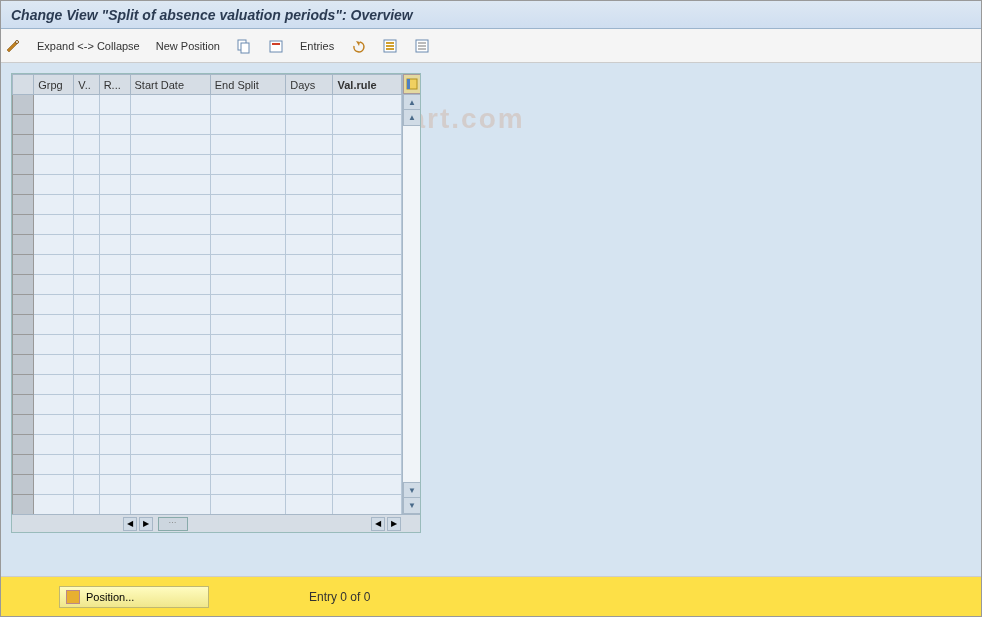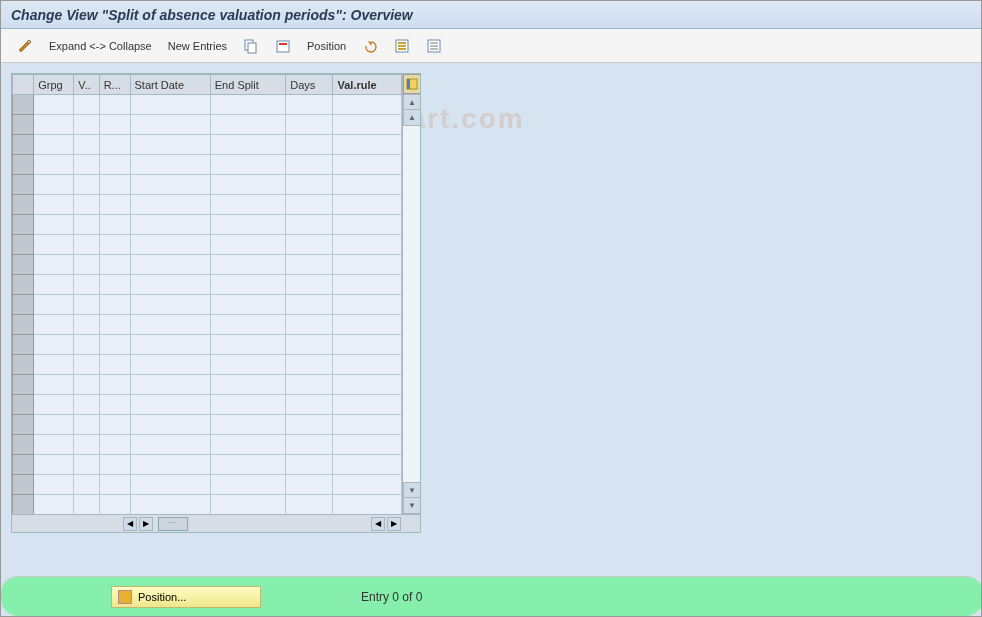--- a/index.html
+++ b/index.html
@@ -23,21 +23,21 @@
       line-height: 28px;
       padding-left: 10px;
       font-weight: bold;
       font-style: italic;
       font-size: 14px;
       color: #2b3b52;
       border-bottom: 1px solid #9bb4cc;
     }
     .toolbar {
       height: 34px;
-      padding: 6px 12px;
+      padding: 6px 0;
       display: flex;
       align-items: center;
       gap: 8px;
       background: #f5f5f5;
       border-bottom: 1px solid #ccc;
     }
     .toolbar-btn {
       display: inline-flex;
       align-items: center;
       gap: 4px;
@@ -173,28 +173,27 @@
       letter-spacing: 1px;
     }
     .hscroll-track {
       flex: 1;
     }
     .footer-area {
       position: absolute;
       left: 0;
       bottom: 0;
       width: 982px;
-      background: #86efac;
+      background: #fde047;
       height: 40px;
       border-top: 1px solid #ccc;
       display: flex;
       align-items: center;
-      padding-left: 110px;
+      padding-left: 58px;
       gap: 100px;
-      border-radius: 17px;
     }
     .position-btn {
       background: linear-gradient(to bottom, #fffcc0 0%, #f0e78c 100%);
       border: 1px solid #c0b870;
       height: 22px;
       width: 150px;
       display: flex;
       align-items: center;
       gap: 6px;
       padding: 0 6px;
@@ -236,40 +235,40 @@
       <svg viewBox="0 0 16 16">
           <path d="M2 12 L10 4 L12 6 L4 14 Z" fill="#c08020" stroke="#805010" stroke-width="0.5"></path>
           <circle cx="12" cy="4" r="1.5" fill="#fff" stroke="#805010"></circle>
         </svg>
     </span>
   </button>
   <button class="toolbar-btn">
     <span>Expand &lt;-&gt; Collapse</span>
   </button>
   <button class="toolbar-btn">
-    <span>New Entries</span>
+    <span>New Position</span>
   </button>
   <button class="toolbar-btn">
     <span class="icon-sm">
       <svg viewBox="0 0 16 16">
           <rect x="2" y="2" width="8" height="10" fill="#fff" stroke="#6a8ab0"></rect>
           <rect x="5" y="5" width="8" height="10" fill="#fff" stroke="#6a8ab0"></rect>
         </svg>
     </span>
   </button>
   <button class="toolbar-btn">
     <span class="icon-sm">
       <svg viewBox="0 0 16 16">
           <rect x="2" y="3" width="12" height="11" fill="#fff" stroke="#6a8ab0"></rect>
           <rect x="4" y="5" width="8" height="2" fill="#d04028"></rect>
         </svg>
     </span>
   </button>
   <button class="toolbar-btn">
-    <span>Position</span>
+    <span>Entries</span>
   </button>
   <button class="toolbar-btn">
     <span class="icon-sm">
       <svg viewBox="0 0 16 16">
           <path d="M10 4 A5 5 0 1 1 4 8" fill="none" stroke="#c08020" stroke-width="1.5"></path>
           <path d="M6 3 L10 4 L9 8 Z" fill="#c08020"></path>
         </svg>
     </span>
   </button>
   <button class="toolbar-btn">

